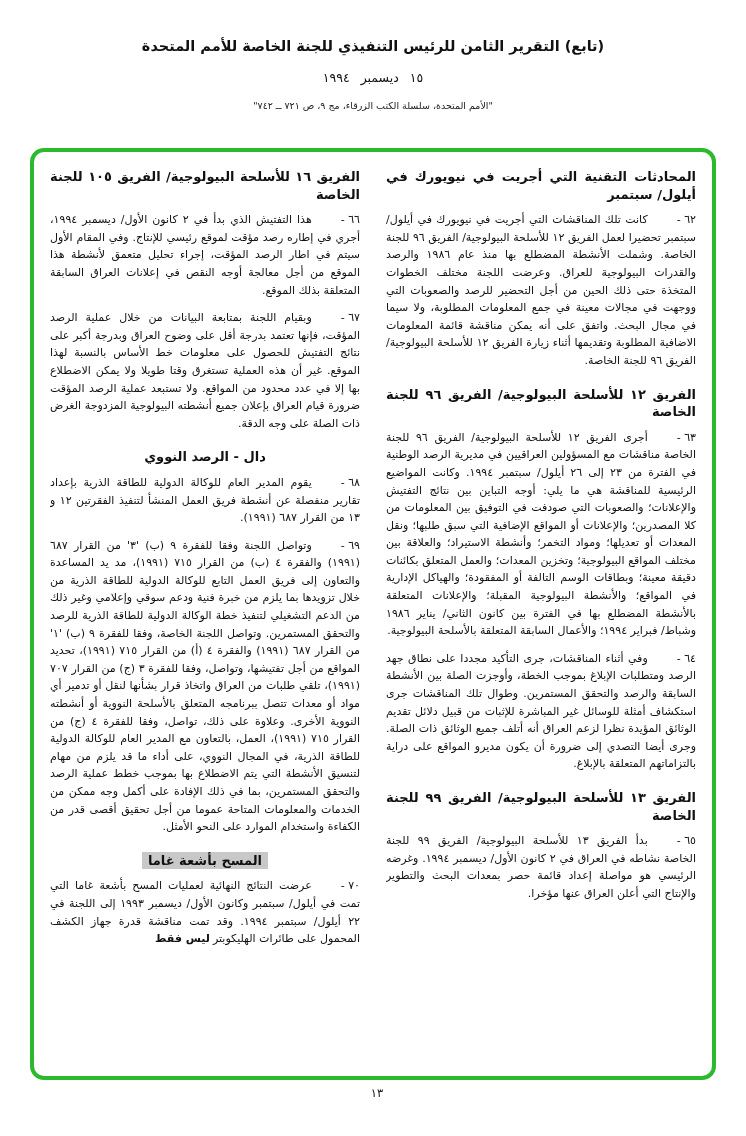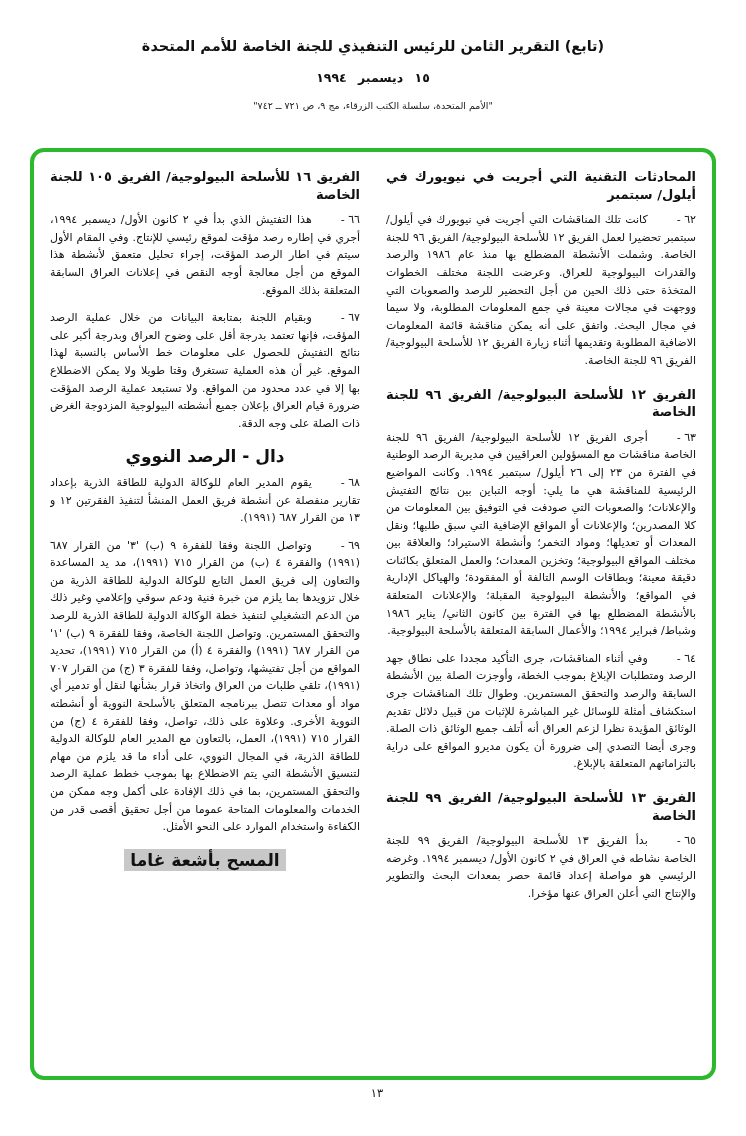--- a/index.html
+++ b/index.html
@@ -19,21 +19,21 @@
     overflow: hidden;
     direction: rtl;
   }
   .doc-header {
     position: absolute;
     top: 38px;
     left: 0; right: 0;
     text-align: center;
   }
   .doc-title { font-size: 14.5px; font-weight: bold; }
-  .doc-date  { font-size: 12.5px; font-weight: bold; margin-top: 16px; letter-spacing: 2.5px; word-spacing: 7px; }
+  .doc-date  { font-size: 12.5px; font-weight: normal; margin-top: 16px; letter-spacing: 2.5px; word-spacing: 7px; }
   .doc-source{ font-size: 9.5px;  margin-top: 15px; color: #222; }
 
   .content-box {
     position: absolute;
     top: 148px;
     left: 30px;
     width: 686px;
     height: 932px;
     border: 4px solid var(--border-green);
     border-radius: 14px;
@@ -50,21 +50,21 @@
     text-align: justify;
     overflow: hidden;
   }
   .h-group {
     font-size: 13px;
     font-weight: bold;
     margin: 0 0 8px;
     text-align: justify;
   }
   .h-center {
-    font-size: 17px;
+    font-size: 13px;
     font-weight: bold;
     margin: 0 0 8px;
     text-align: center;
   }
   .para { margin: 0 0 10px; }
   .para + .h-group, .para + .h-center { margin-top: 16px; }
   .pnum { display: inline-block; margin-left: 29px; }
   .hl { background: var(--highlight); padding: 1px 6px; margin-top: 28px; }
   .bold-tail { font-weight: bold; margin-right: 3px; }
   .page-number {
@@ -100,20 +100,21 @@
       </section>
 
       <section class="col">
         <h3 class="h-group">الفريق ١٦ للأسلحة البيولوجية/ الفريق ١٠٥ للجنة الخاصة</h3>
         <p class="para"><span class="pnum">٦٦ -</span><span>هذا التفتيش الذي بدأ في ٢ كانون الأول/ ديسمبر ١٩٩٤، أجري في إطاره رصد مؤقت لموقع رئيسي للإنتاج. وفي المقام الأول سيتم في اطار الرصد المؤقت، إجراء تحليل متعمق لأنشطة هذا الموقع من أجل معالجة أوجه النقص في إعلانات العراق السابقة المتعلقة بذلك الموقع.</span></p>
         <p class="para"><span class="pnum">٦٧ -</span><span>وبقيام اللجنة بمتابعة البيانات من خلال عملية الرصد المؤقت، فإنها تعتمد بدرجة أقل على وضوح العراق وبدرجة أكبر على نتائج التفتيش للحصول على معلومات خط الأساس بالنسبة لهذا الموقع. غير أن هذه العملية تستغرق وقتا طويلا ولا يمكن الاضطلاع بها إلا في عدد محدود من المواقع. ولا تستبعد عملية الرصد المؤقت ضرورة قيام العراق بإعلان جميع أنشطته البيولوجية المزدوجة الغرض ذات الصلة على وجه الدقة.</span></p>
         <h3 class="h-center">دال - الرصد النووي</h3>
         <p class="para"><span class="pnum">٦٨ -</span><span>يقوم المدير العام للوكالة الدولية للطاقة الذرية بإعداد تقارير منفصلة عن أنشطة فريق العمل المنشأ لتنفيذ الفقرتين ١٢ و ١٣ من القرار ٦٨٧ (١٩٩١).</span></p>
         <p class="para"><span class="pnum">٦٩ -</span><span>وتواصل اللجنة وفقا للفقرة ٩ (ب) '٣' من القرار ٦٨٧ (١٩٩١) والفقرة ٤ (ب) من القرار ٧١٥ (١٩٩١)، مد يد المساعدة والتعاون إلى فريق العمل التابع للوكالة الدولية للطاقة الذرية من خلال تزويدها بما يلزم من خبرة فنية ودعم سوقي وإعلامي وغير ذلك من الدعم التشغيلي لتنفيذ خطة الوكالة الدولية للطاقة الذرية للرصد والتحقق المستمرين. وتواصل اللجنة الخاصة، وفقا للفقرة ٩ (ب) '١' من القرار ٦٨٧ (١٩٩١) والفقرة ٤ (أ) من القرار ٧١٥ (١٩٩١)، تحديد المواقع من أجل تفتيشها، وتواصل، وفقا للفقرة ٣ (ج) من القرار ٧٠٧ (١٩٩١)، تلقي طلبات من العراق واتخاذ قرار بشأنها لنقل أو تدمير أي مواد أو معدات تتصل ببرنامجه المتعلق بالأسلحة النووية أو أنشطته النووية الأخرى. وعلاوة على ذلك، تواصل، وفقا للفقرة ٤ (ج) من القرار ٧١٥ (١٩٩١)، العمل، بالتعاون مع المدير العام للوكالة الدولية للطاقة الذرية، في المجال النووي، على أداء ما قد يلزم من مهام لتنسيق الأنشطة التي يتم الاضطلاع بها بموجب خطط عملية الرصد والتحقق المستمرين، بما في ذلك الإفادة على أكمل وجه ممكن من الخدمات والمعلومات المتاحة عموما من أجل تحقيق أقصى قدر من الكفاءة واستخدام الموارد على النحو الأمثل.</span></p>
         <h3 class="h-center"><span class="hl">المسح بأشعة غاما</span></h3>
+        <p class="para"><span class="pnum">٧٠ -</span><span>عرضت النتائج النهائية لعمليات المسح بأشعة غاما التي تمت في أيلول/ سبتمبر وكانون الأول/ ديسمبر ١٩٩٣ إلى اللجنة في ٢٢ أيلول/ سبتمبر ١٩٩٤. وقد تمت مناقشة قدرة جهاز الكشف المحمول على طائرات الهليكوبتر</span><span class="bold-tail">ليس فقط</span></p>
       </section>
 
     </div>
   </div>
 
   <div class="page-number">١٣</div>
 
 </div>
 
 </body></html>

